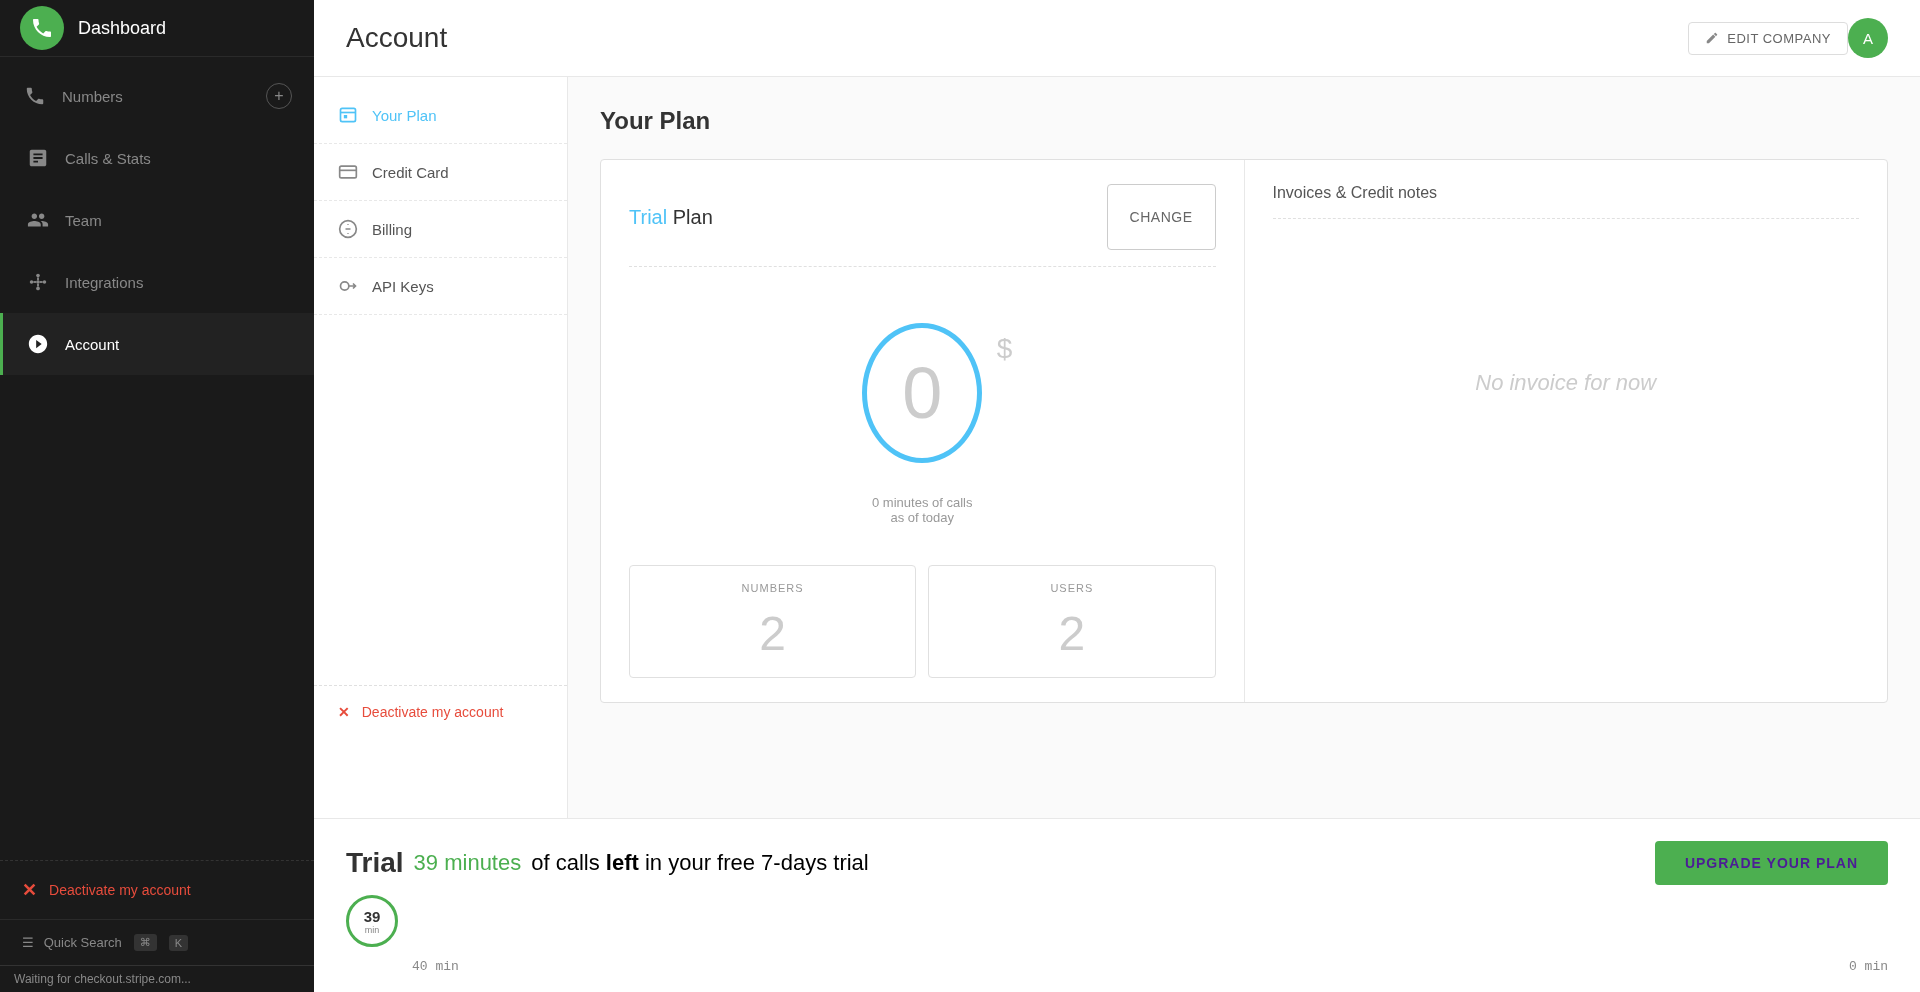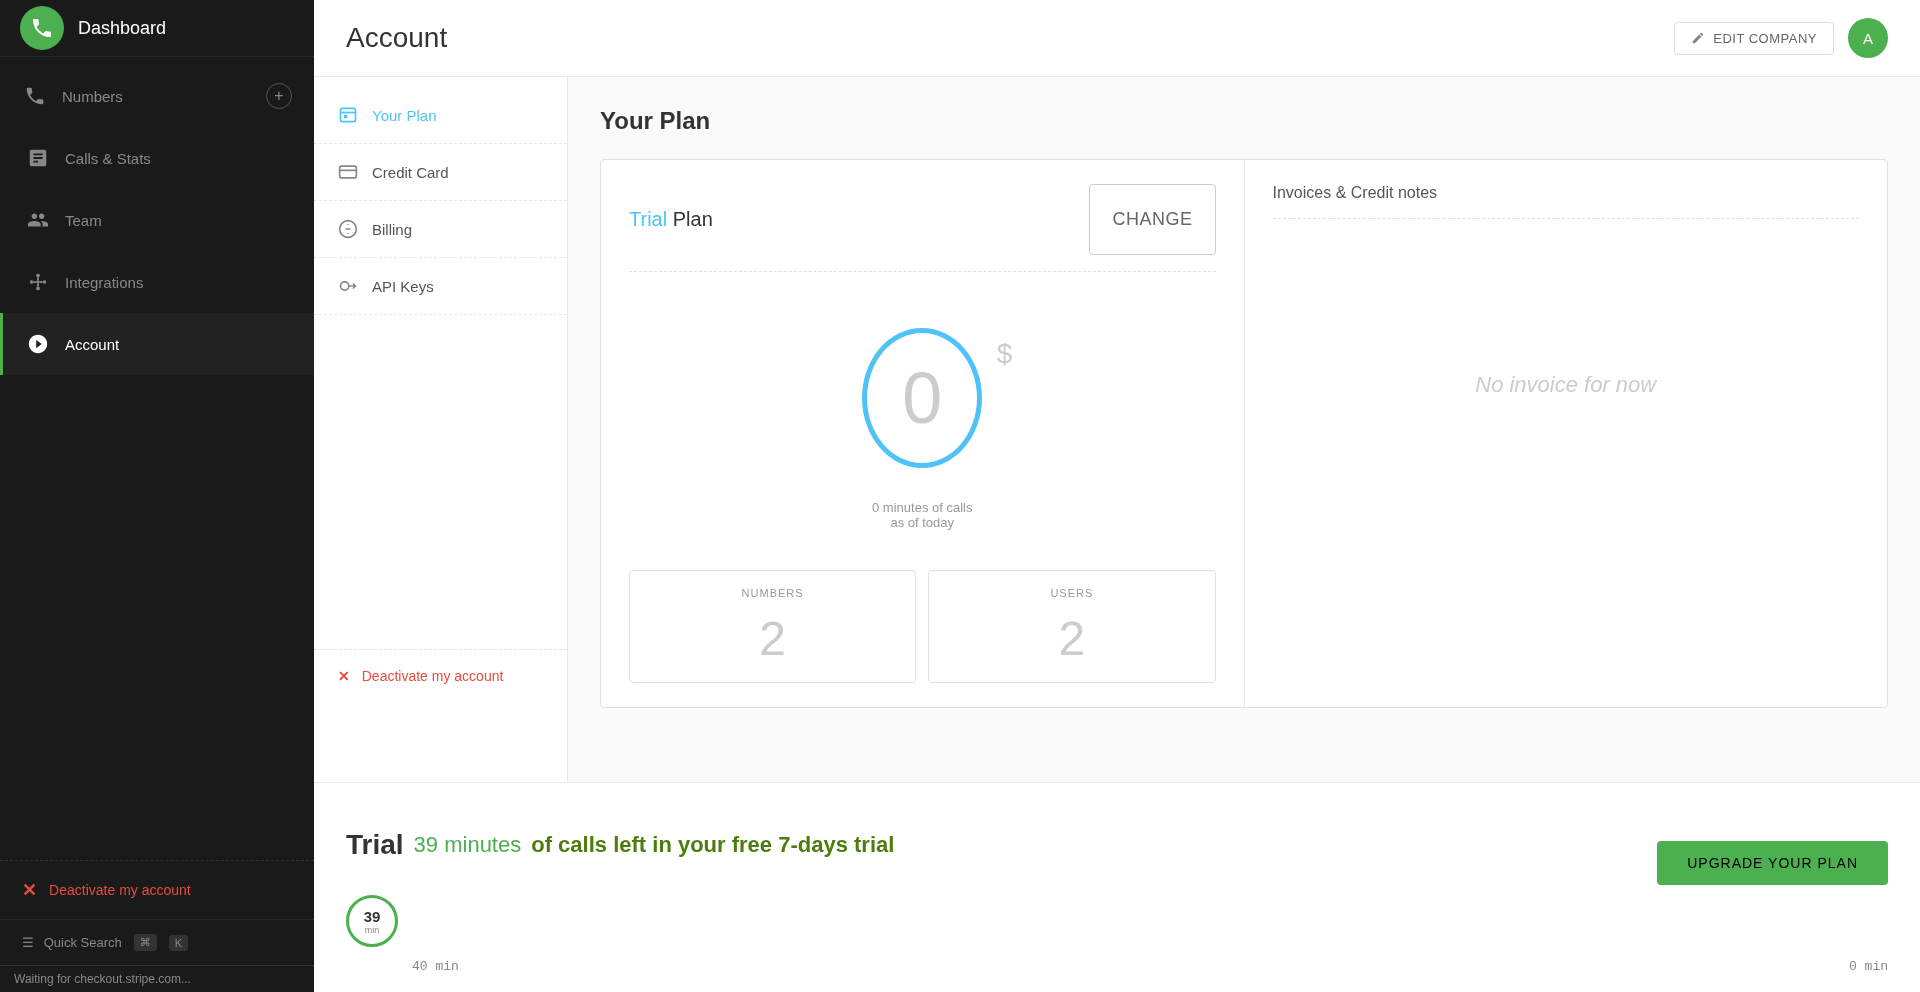--- a/index.html
+++ b/index.html
@@ -133,21 +133,21 @@
       padding: 18px 32px;
       border-bottom: 1px solid #e8e8e8;
       background: #fff;
       justify-content: space-between;
     }
     .main-title {
       font-size: 28px;
       font-weight: 300;
       color: #333;
     }
-    .header-right { display: flex; align-items: center; gap: 14px; }
+    .header-right { display: flex; align-items: center; }
     .edit-company-btn {
       display: flex;
       align-items: center;
       gap: 8px;
       border: 1px solid #ddd;
       border-radius: 4px;
       padding: 8px 16px;
       font-size: 13px;
       color: #666;
       cursor: pointer;
@@ -234,21 +234,21 @@
     }
     .plan-name {
       font-size: 20px;
       color: #333;
     }
     .plan-name .trial-text { color: #4fc3f7; }
     .change-btn {
       border: 1px solid #ccc;
       border-radius: 4px;
       padding: 24px 22px;
-      font-size: 18px;
+      font-size: 14px;
       color: #666;
       cursor: pointer;
       background: #fff;
       letter-spacing: 0.5px;
       font-weight: 500;
     }
 
     .plan-visual {
       display: flex;
       justify-content: center;
@@ -344,32 +344,31 @@
     }
     .trial-title {
       font-size: 28px;
       font-weight: 700;
       color: #333;
       display: flex;
       align-items: center;
       gap: 10px;
     }
     .trial-title .minutes-highlight { color: #4caf50; font-weight: 400; font-size: 22px; }
-    .trial-title .calls-text { font-weight: 700; font-size: 22px; color: #4d7c0f; }
+    .trial-title .calls-text { font-weight: 400; font-size: 22px; color: #000000; }
     .upgrade-btn {
       background: #4caf50;
-      color: #000000;
+      color: #4c1d95;
       border: none;
       border-radius: 4px;
       padding: 14px 30px;
       font-size: 14px;
-      font-weight: 400;
+      font-weight: 700;
       letter-spacing: 1px;
       cursor: pointer;
-      margin-top: 36px;
     }
     .progress-row {
       display: flex;
       align-items: center;
       gap: 14px;
     }
     .progress-circle {
       width: 52px;
       height: 52px;
       border: 3px solid #4caf50;

